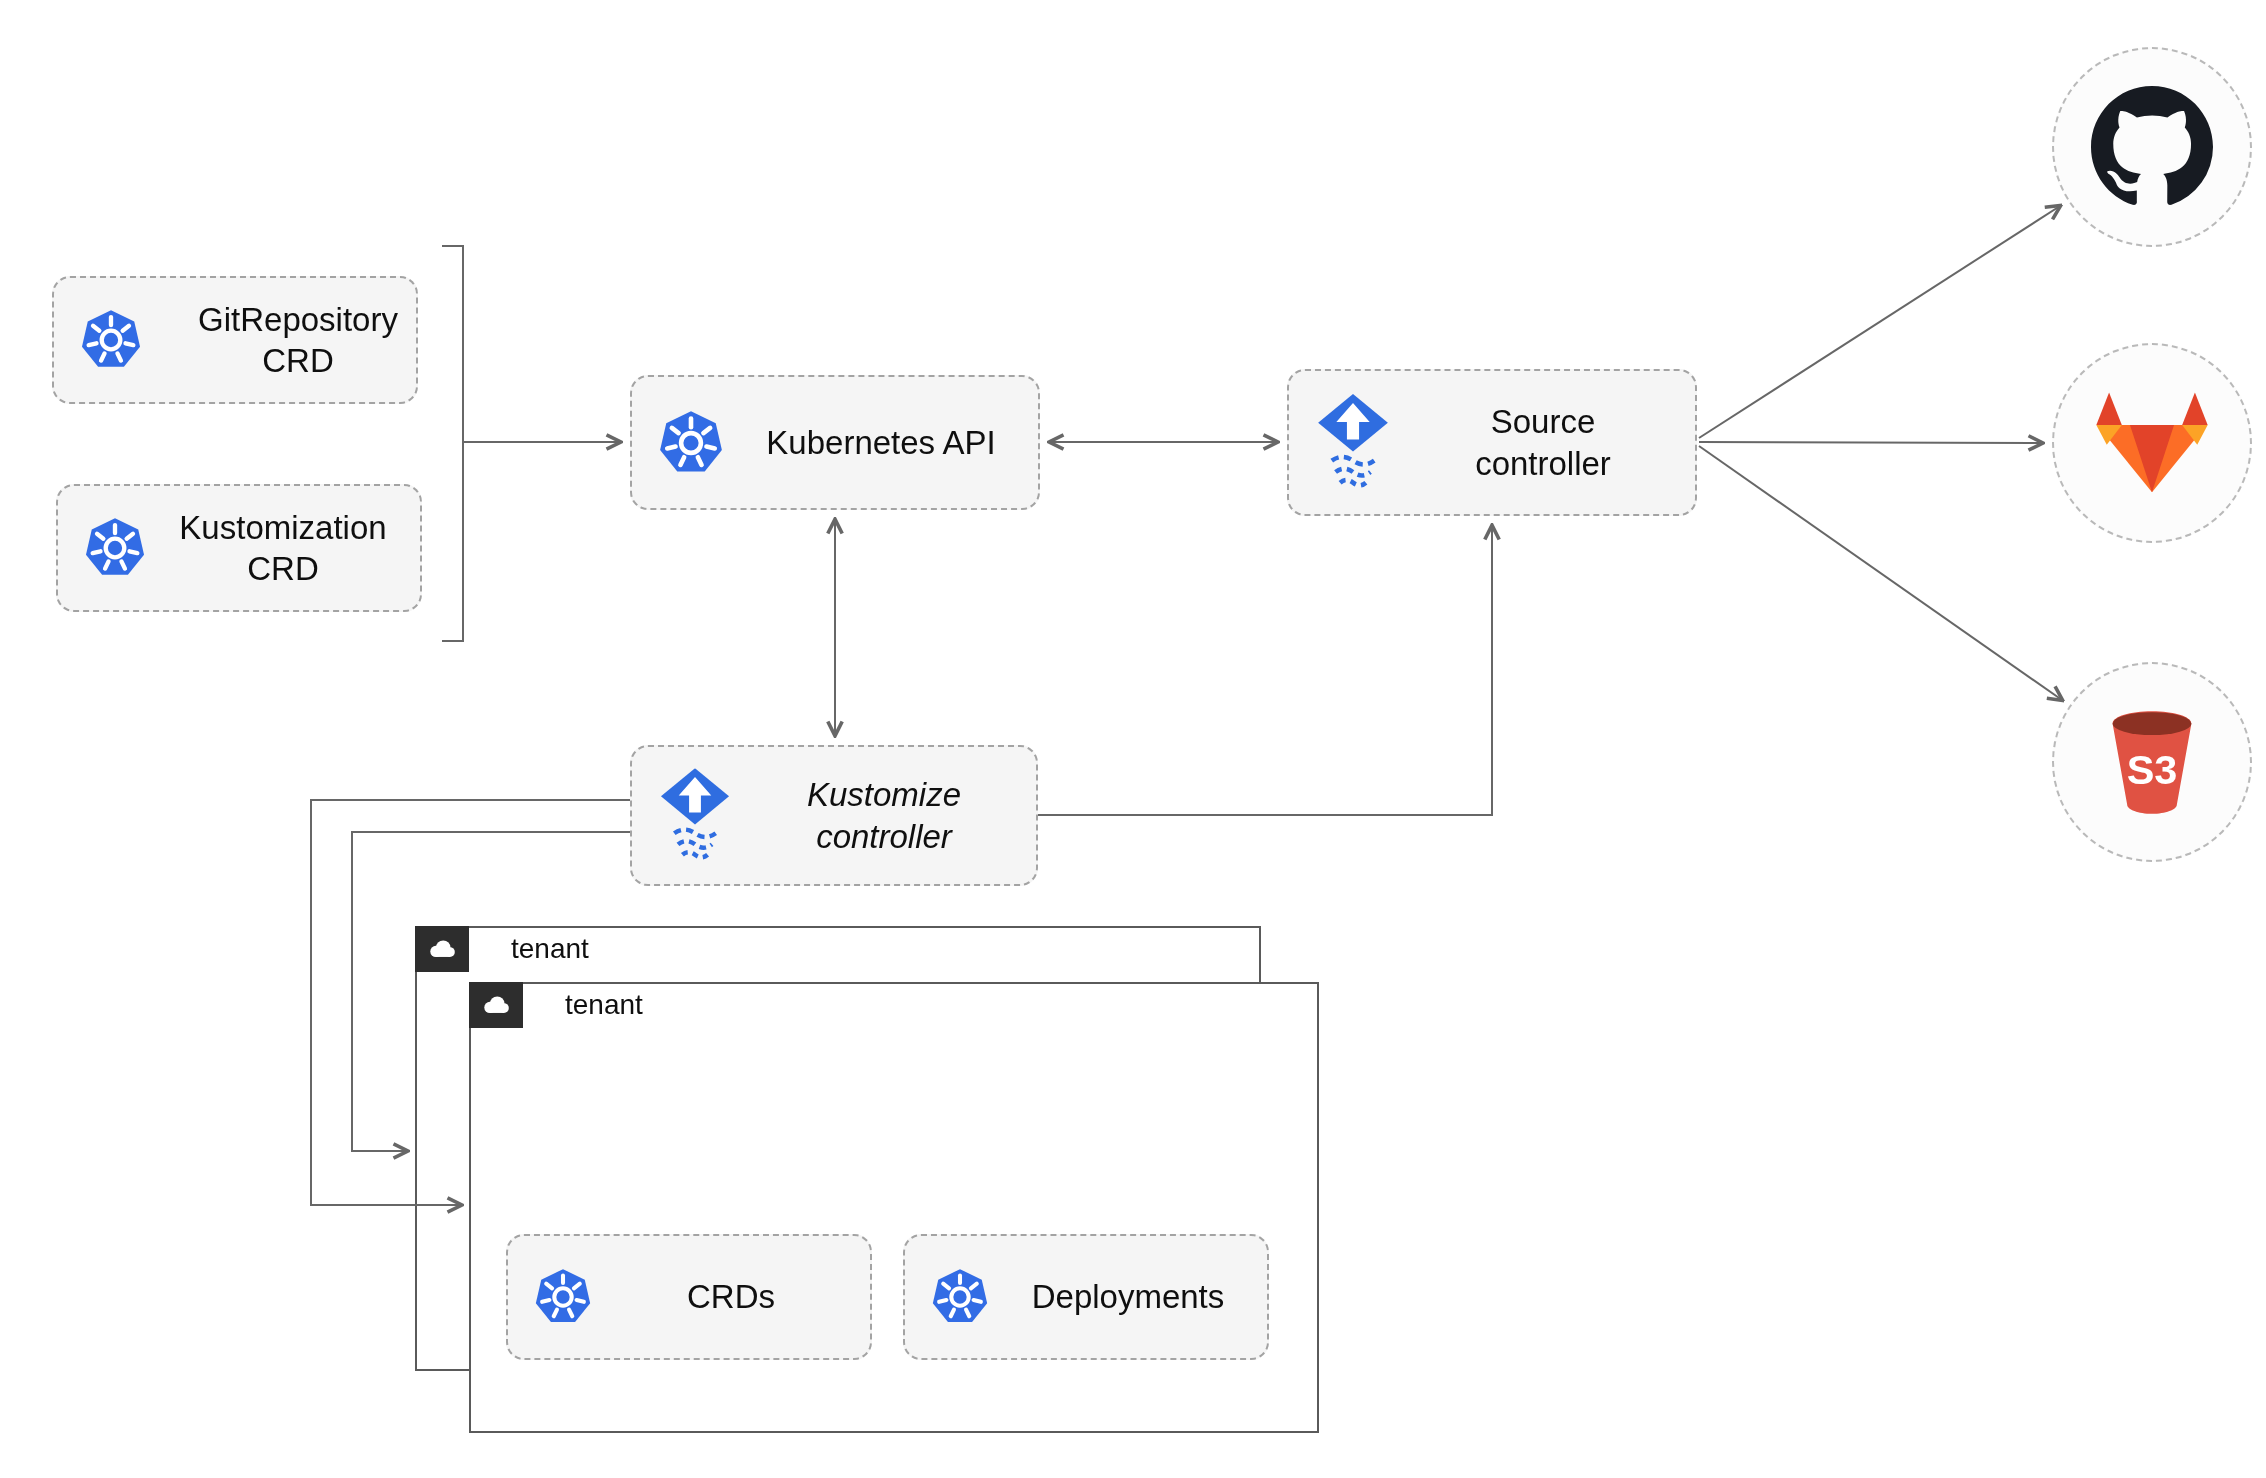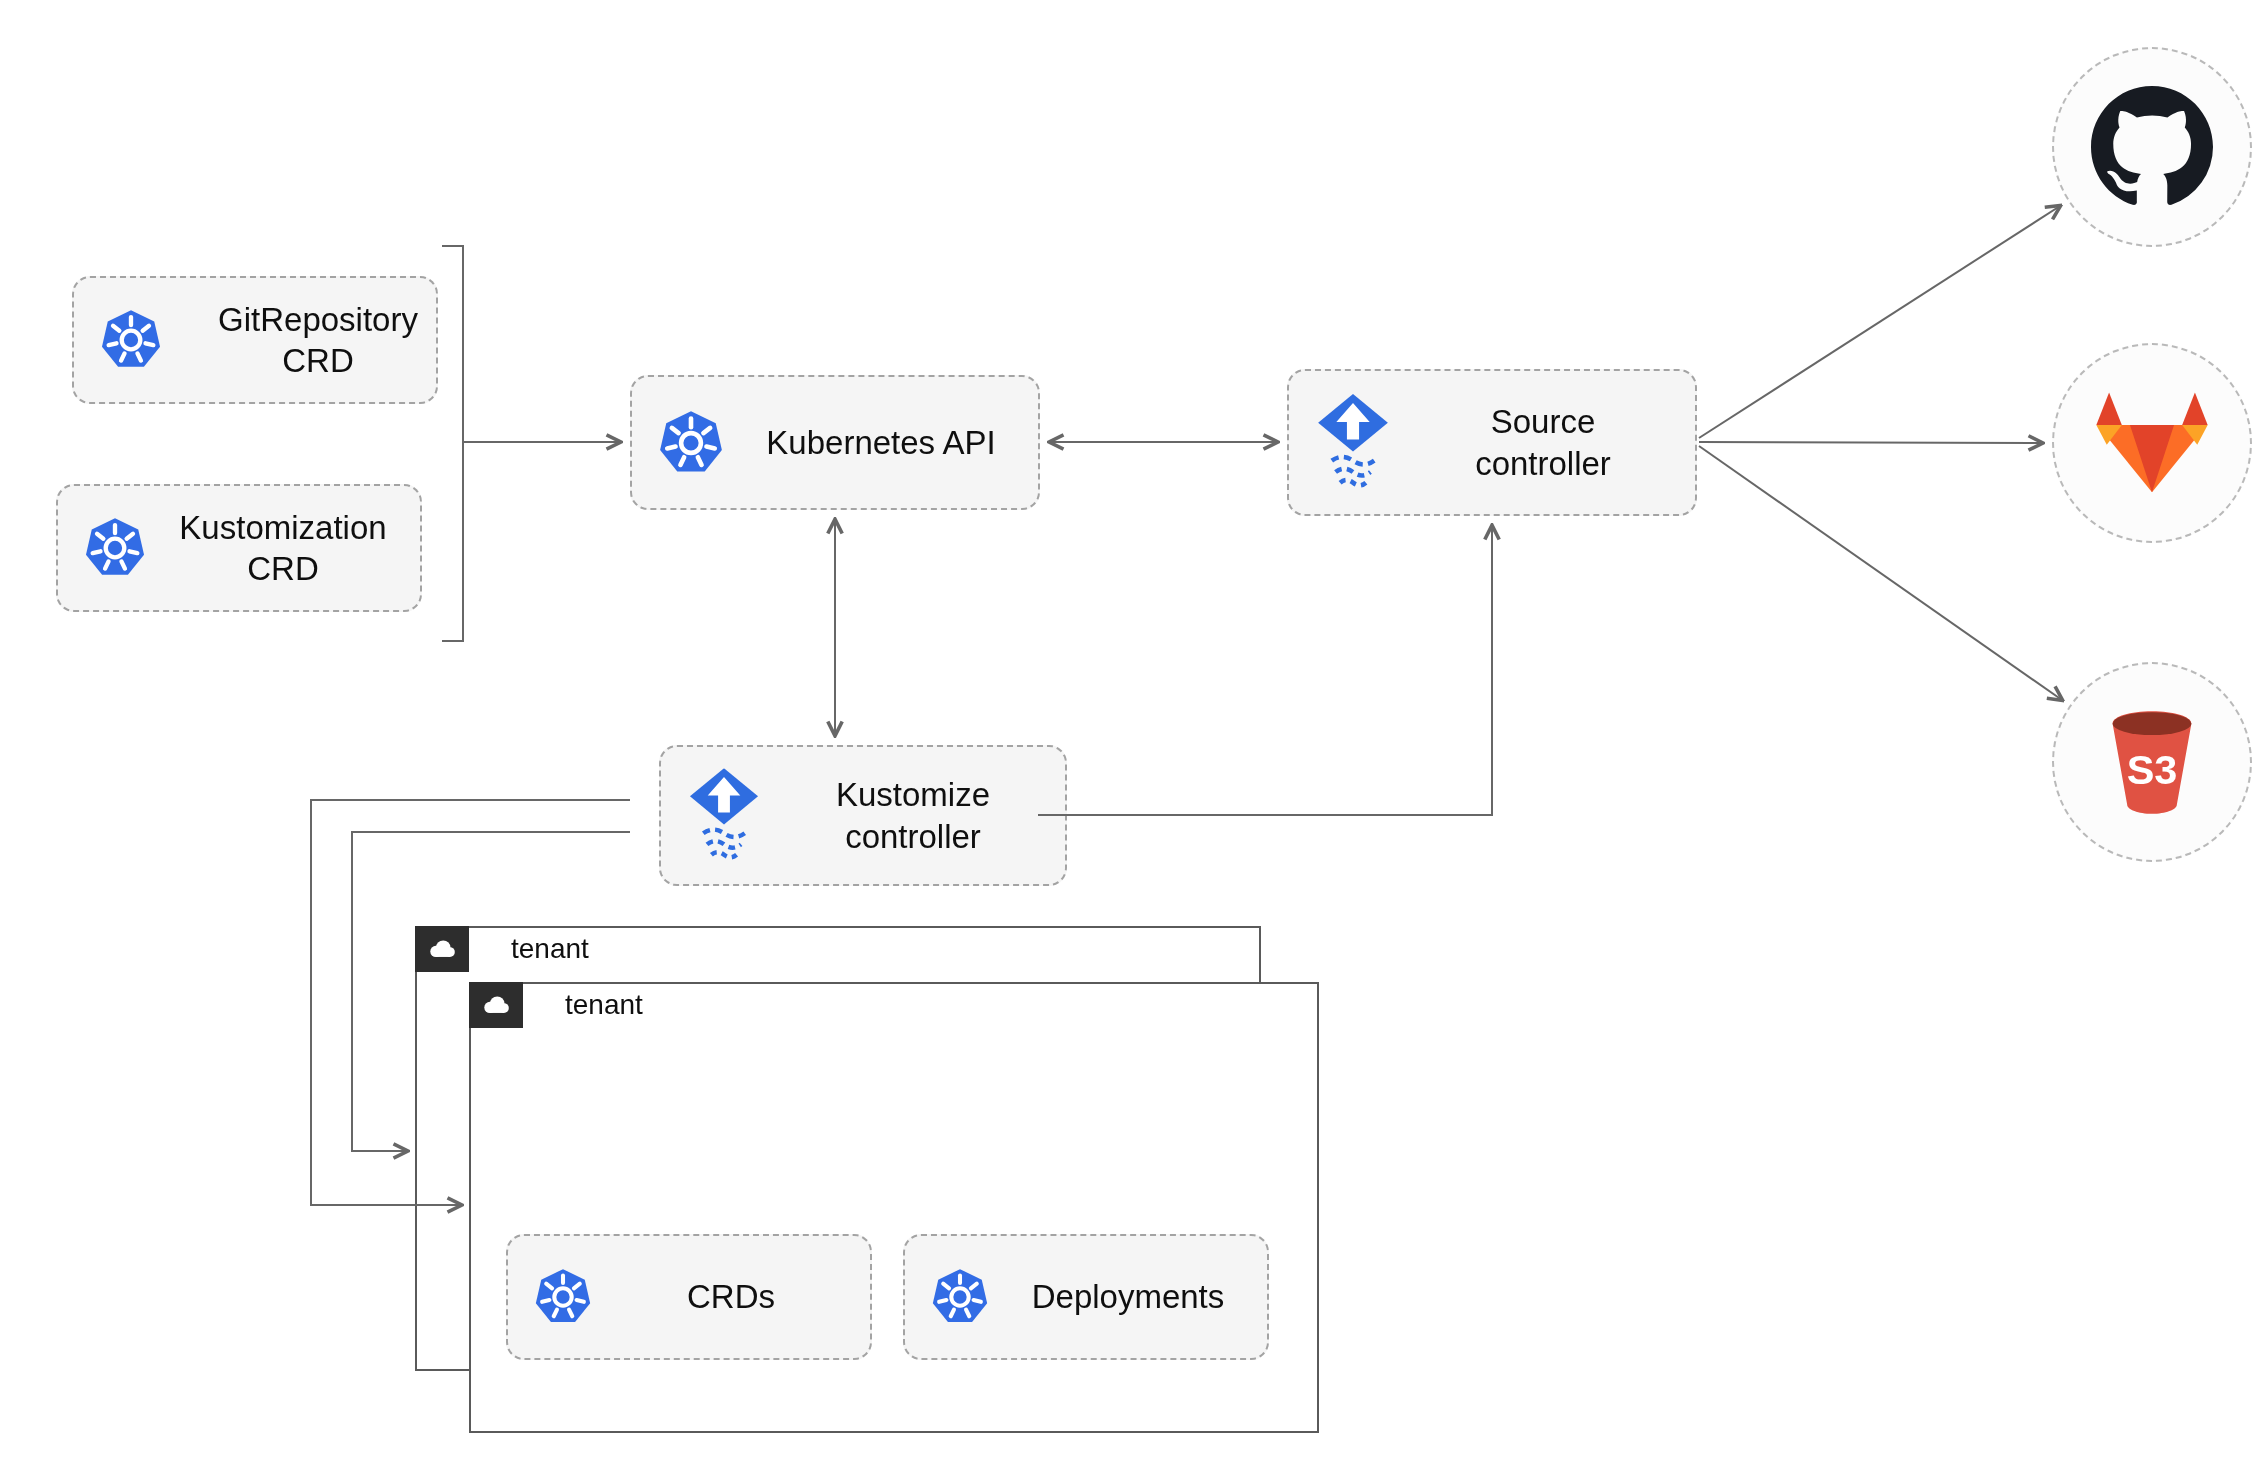--- a/index.html
+++ b/index.html
@@ -12,25 +12,25 @@
   .node {
     position:absolute; background:#f5f5f5;
     border:2px dashed #a3a3a3; border-radius:18px;
     display:flex; align-items:center; box-sizing:border-box;
   }
   .node .icon-wrap { flex:0 0 auto; display:flex; align-items:center; justify-content:center; margin-left:26px; }
   .node .label-area { flex:1; display:flex; align-items:center; justify-content:center; }
   .node .label { font-size:33px; line-height:1.25; text-align:center; color:#0f0f0f; }
 
   
-  #node-gitrepository-crd  { left:72px;  top:276px; width:366px; height:128px;gap:36px; }
+  #node-gitrepository-crd  { left:52px;  top:276px; width:366px; height:128px;gap:36px; }
   #node-kustomization-crd  { left:56px;  top:484px; width:366px; height:128px; }
   #node-kubernetes-api     { left:630px; top:375px; width:410px; height:135px; }
   #node-source-controller  { left:1287px;top:369px; width:410px; height:147px; }
-  #node-kustomize-controller{ left:659px;top:745px; width:408px; height:141px; }
+  #node-kustomize-controller{ left:630px;top:745px; width:408px; height:141px;font-style:italic; }
 
   #node-gitrepository-crd .label, #node-kustomization-crd .label { width:240px; }
   #node-source-controller .label  { width:190px; }
   #node-kustomize-controller .label { width:200px; }
 
   
   #node-namespaces  { left:506px; top:1082px; width:366px; height:126px; z-index:4; }
   #node-rbac        { left:903px; top:1082px; width:366px; height:126px; z-index:4; }
   #node-crds        { left:506px; top:1234px; width:366px; height:126px; z-index:4;justify-content:space-between; }
   #node-deployments { left:903px; top:1234px; width:366px; height:126px; z-index:4; }

